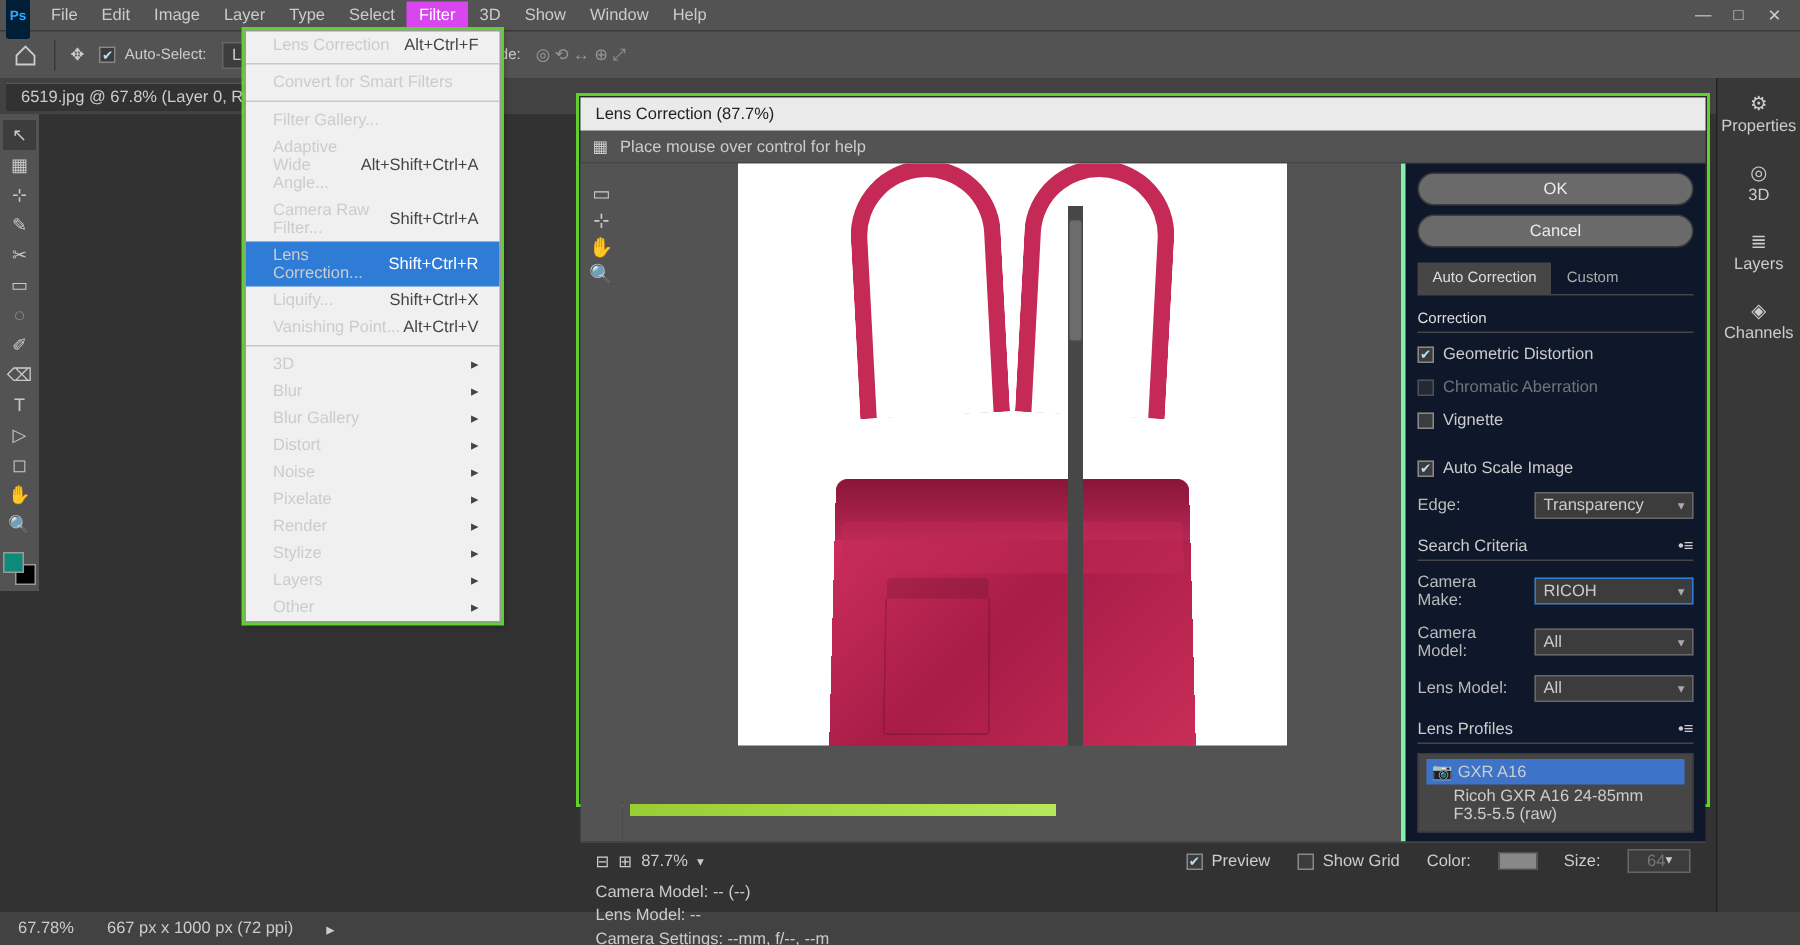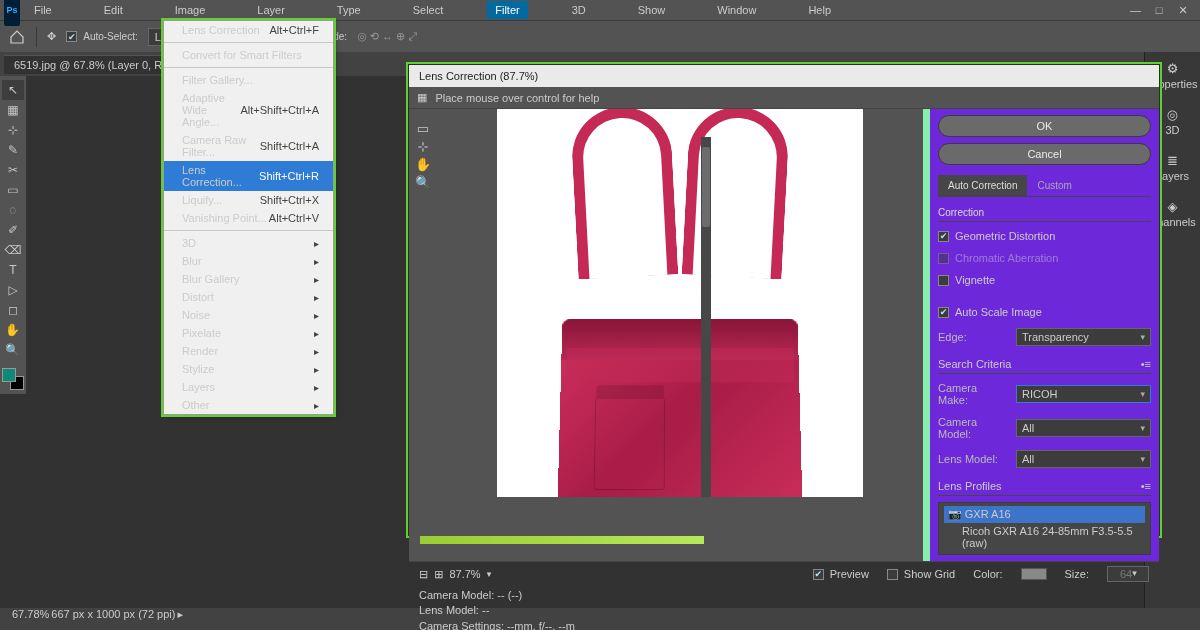--- a/index.html
+++ b/index.html
@@ -2,21 +2,21 @@
 <html><head>
 <meta charset="utf-8">
 <style>
 *{margin:0;padding:0;box-sizing:border-box;font-family:"Segoe UI",Tahoma,sans-serif;font-size:11px;color:#ccc;-webkit-user-select:none;user-select:none}
 body{background:#323232;width:1200px;height:630px;overflow:hidden;position:relative}
 
 .menubar{height:20px;background:#535353;display:flex;align-items:center;padding:0 4px;position:relative;z-index:50}
 .menubar .ps-icon{width:16px;height:32px;background:#001e36;border-radius:2px;display:flex;align-items:center;justify-content:center;margin-right:6px}
 .menubar .ps-icon span{color:#31a8ff;font-size:9px;font-weight:bold}
 .menubar .mi{padding:3px 8px;cursor:default}
-.menubar .mi.open{background:#0369a1;color:#fff}
+.menubar .mi.open{background:#d946ef;color:#fff}
 .winctrl{margin-left:auto;display:flex;gap:14px;padding-right:8px}
 .winctrl div{width:10px;text-align:center;cursor:default}
 
 .optbar{height:32px;background:#535353;border-top:1px solid #3a3a3a;display:flex;align-items:center;padding:0 8px;gap:10px}
 .home-ic{width:18px;height:18px;display:flex;align-items:center;justify-content:center}
 .doctab-strip{height:24px;background:#424242;display:flex;align-items:center;padding:0 4px}
 .doctab{background:#323232;padding:3px 10px;font-size:10px;border-top:1px solid #555;display:flex;align-items:center;gap:6px}
 .doctab .x{font-size:11px;opacity:.7}
 
 .ltoolbar{position:absolute;left:0;top:76px;width:26px;background:#535353;display:flex;flex-direction:column;align-items:center;padding:4px 0;gap:2px}
@@ -31,40 +31,40 @@
 .rpanel .pi .ic{width:16px;height:16px;display:flex;align-items:center;justify-content:center;font-size:13px}
 
 .dropdown{position:absolute;left:163px;top:20px;width:171px;background:#f0f0f0;border:1px solid #9a9a9a;box-shadow:2px 2px 5px rgba(0,0,0,.3);z-index:60;outline:2px solid #5fd02c;outline-offset:0}
 .dropdown .row{display:flex;align-items:center;justify-content:space-between;padding:3px 14px 3px 18px;color:#222;font-size:11px}
 .dropdown .row.sel{background:#2e7cd6;color:#fff}
 .dropdown .row.sel .sc{color:#fff}
 .dropdown .sc{color:#444}
 .dropdown hr{border:none;border-top:1px solid #c8c8c8;margin:3px 0}
 .dropdown .sub::after{content:"▸";color:#444;font-size:10px}
 
-.lens{position:absolute;left:408px;top:64px;width:752px;height:472px;background:#535353;border:1px solid #2a2a2a;box-shadow:0 0 0 2px #5fd02c;z-index:40;display:flex;flex-direction:column}
+.lens{position:absolute;left:386px;top:64px;width:752px;height:472px;background:#535353;border:1px solid #2a2a2a;box-shadow:0 0 0 2px #5fd02c;z-index:40;display:flex;flex-direction:column}
 .lens-title{background:#eaeaea;color:#222;padding:5px 10px;font-size:11px}
 .lens-hint{display:flex;align-items:center;padding:4px 8px;font-size:10px;color:#aaa;border-bottom:1px solid #454545;gap:8px}
 .lens-body{flex:1;display:flex}
 .lens-tools{width:28px;background:#535353;display:flex;flex-direction:column;align-items:center;gap:8px;padding:10px 0}
 .lens-tools .lt{width:18px;height:18px;display:flex;align-items:center;justify-content:center;font-size:13px;color:#c8c8c8}
 .lens-canvas{flex:1;display:flex;align-items:flex-start;justify-content:center;background:#535353;position:relative;padding-top:0}
 .lens-canvas .img{width:366px;height:388px;background:#fff;position:relative;overflow:hidden;margin-top:0}
 
 .bag{position:absolute;bottom:-10px;left:50%;transform:translateX(-50%);width:280px;height:250px}
 .bag-body{position:absolute;bottom:0;left:20px;width:240px;height:190px;background:linear-gradient(135deg,#d4325e 0%,#a81c48 50%,#c92e58 100%);border-radius:8px 8px 0 0;transform:perspective(400px) rotateX(5deg)}
 .bag-body::before{content:"";position:absolute;top:0;left:0;right:0;height:42px;background:linear-gradient(180deg,#8a1538,#b62855);border-radius:8px 8px 0 0}
 .bag-flap{position:absolute;top:30px;left:5px;right:5px;height:35px;background:#c12a55;opacity:.5;border-radius:3px}
 .bag-pocket{position:absolute;bottom:18px;left:35px;width:70px;height:90px;border:1.5px solid rgba(0,0,0,.18);border-radius:0 0 3px 3px;border-top:none}
 .bag-pocket::after{content:"";position:absolute;top:-14px;left:0;right:0;height:14px;background:rgba(0,0,0,.12);border-radius:3px 3px 0 0}
 .handle{position:absolute;width:100px;height:170px;border:11px solid #c42a55;border-bottom:none;border-radius:50px 50px 0 0;top:-150px}
 .handle.h1{left:34px;transform:rotate(-3deg)}
 .handle.h2{right:34px;transform:rotate(3deg)}
 
-.lens-right{width:236px;background:#6d28d9;border-left:7px solid #86efac;display:flex;flex-direction:column;padding:6px 8px;gap:6px}
+.lens-right{width:203px;background:#0f172a;border-left:3px solid #86efac;display:flex;flex-direction:column;padding:6px 8px;gap:6px}
 .btn{background:#6a6a6a;border:1px solid #3c3c3c;border-radius:12px;text-align:center;padding:4px 0;font-size:11px;color:#eaeaea;cursor:default}
 .tabs{display:flex;border-bottom:1px solid #454545;margin-top:4px}
 .tabs .tab{padding:5px 10px;font-size:10px;color:#aaa}
 .tabs .tab.act{background:#464646;color:#ddd}
 .sect{font-size:10px;color:#ddd;font-weight:normal;border-bottom:1px solid #454545;padding:4px 0 3px;display:flex;justify-content:space-between;align-items:center}
 .chk{display:flex;align-items:center;gap:6px;font-size:10px;padding:2px 0}
 .chk .box{width:11px;height:11px;border:1px solid #888;background:#3c3c3c;display:flex;align-items:center;justify-content:center;font-size:9px;color:#bde}
 .chk.checked .box::after{content:"✔"}
 .chk.dis{opacity:.5}
 .fld{display:flex;align-items:center;gap:6px;font-size:10px;padding:2px 0}
@@ -72,37 +72,37 @@
 .fld .sel{flex:1;background:#3c3c3c;border:1px solid #666;padding:2px 5px;display:flex;justify-content:space-between;align-items:center}
 .fld .sel.act{border-color:#2e7cd6}
 .fld .sel::after{content:"▾";color:#aaa;font-size:9px}
 .profiles{background:#464646;border:1px solid #3c3c3c;padding:3px 5px;font-size:10px}
 .profiles .pf{padding:2px 4px}
 .profiles .pf.sel{background:#3d73c8;color:#fff}
 
 .lens-bottom{display:flex;align-items:center;padding:4px 10px;gap:18px;border-top:1px solid #454545;font-size:10px}
 .lens-bottom .zoom{display:flex;align-items:center;gap:6px}
 .lens-info{padding:2px 10px 6px;font-size:9px;line-height:1.4;color:#bbb;display:flex;gap:60px}
-.statusbar{position:absolute;bottom:0;left:0;right:0;height:22px;background:#424242;display:flex;align-items:flex-start;padding:0 12px;gap:2px;font-size:10px;color:#bbb}
+.statusbar{position:absolute;bottom:0;left:0;right:0;height:22px;background:#424242;display:flex;align-items:center;padding:0 12px;gap:22px;font-size:10px;color:#bbb}
 .greenbar{position:absolute;left:420px;top:536px;width:284px;height:8px;background:linear-gradient(90deg,#9acd32,#b6e85b);z-index:45}
 .optbar .lbl{font-size:10px;color:#ccc}
 .optbar .combo{background:#3c3c3c;border:1px solid #666;padding:2px 6px;font-size:10px;display:flex;align-items:center;gap:4px}
 .optbar .combo::after{content:"▾";font-size:9px}
 .optbar .sep{width:1px;height:20px;background:#3a3a3a}
 .scrollbar-v{position:absolute;right:212px;top:28px;width:10px;bottom:64px;background:#474747}
 .scrollbar-v .thumb{position:absolute;top:10px;left:1px;right:1px;height:80px;background:#6c6c6c;border-radius:2px}
 </style>
 </head>
 <body>
 
 <div class="menubar">
   <div class="ps-icon">
       <span>Ps</span>
     </div>
-  <div id="menubar-items" style="display: flex; gap: 36px;">
+  <div id="menubar-items" style="display: flex;">
       <div class="mi">File</div>
       <div class="mi">Edit</div>
       <div class="mi">Image</div>
       <div class="mi">Layer</div>
       <div class="mi">Type</div>
       <div class="mi">Select</div>
       <div class="mi open">Filter</div>
       <div class="mi">3D</div>
       <div class="mi">Show</div>
       <div class="mi">Window</div>

